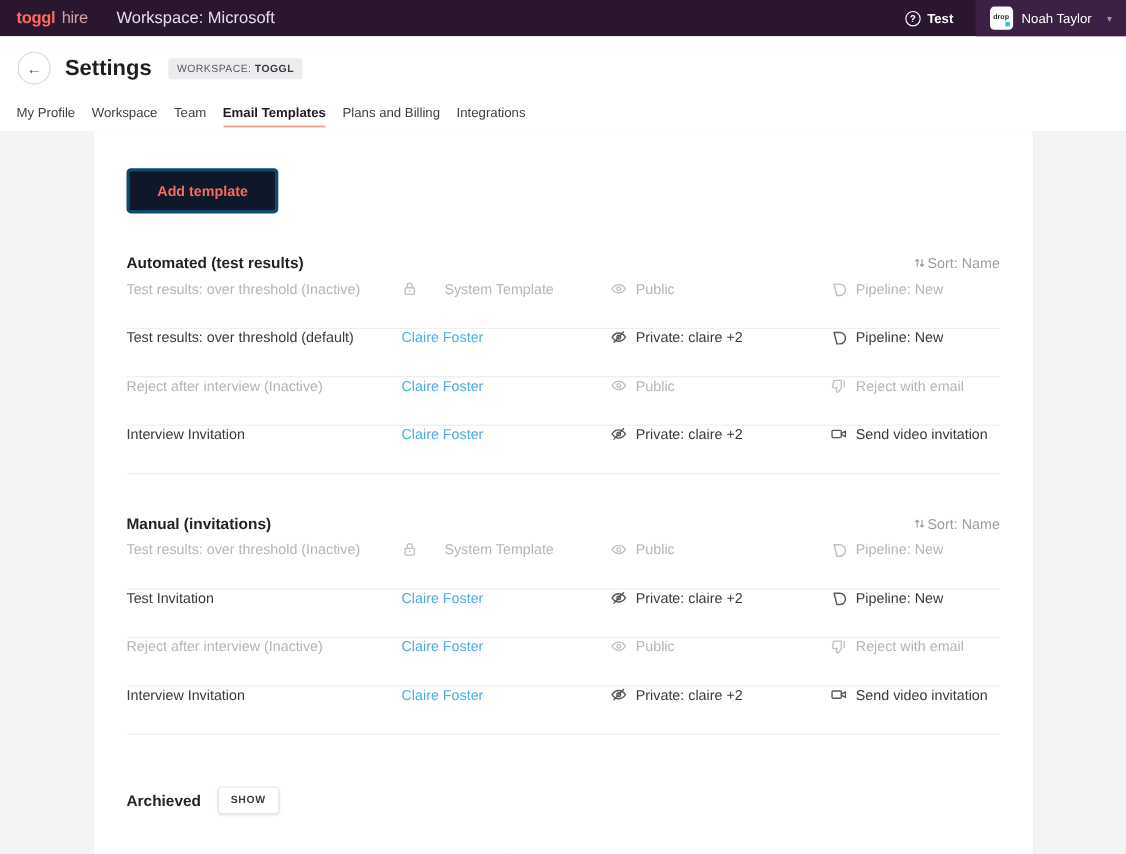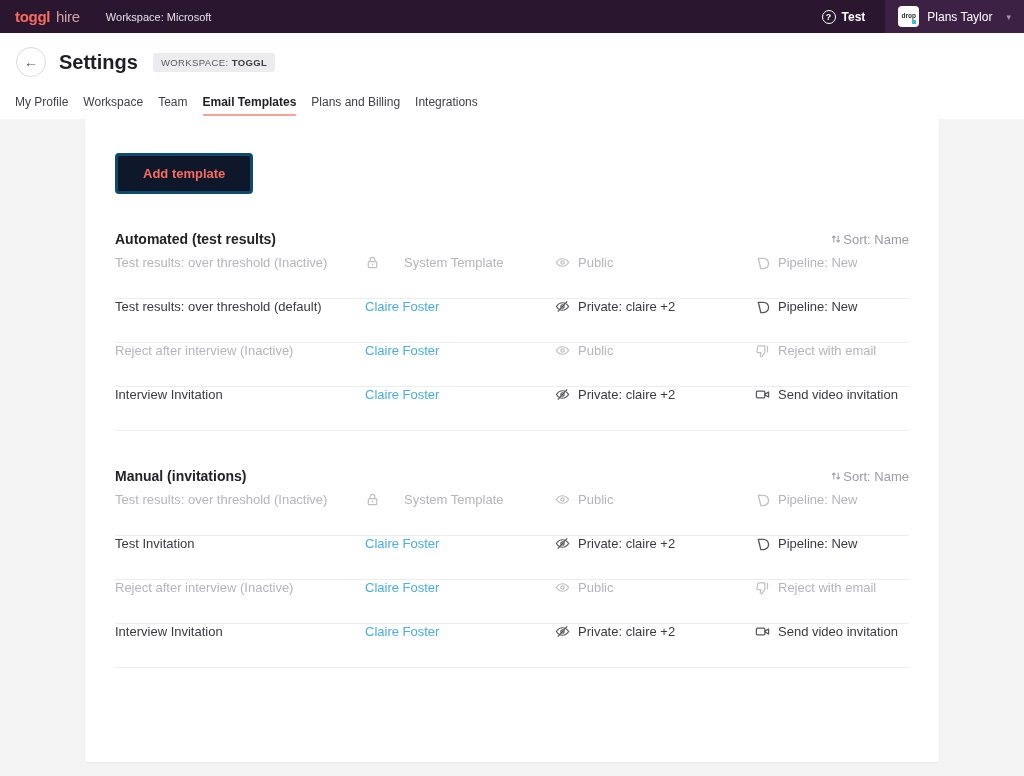--- a/index.html
+++ b/index.html
@@ -4,21 +4,21 @@
 <style>
   * { margin:0; padding:0; box-sizing:border-box; }
   html,body { width:1024px; height:776px; overflow:hidden; background:#f4f4f5;
     font-family:"Liberation Sans", sans-serif; }
 
   
   .topbar { height:33px; background:#2b1630; display:flex; align-items:center; color:#fff; }
   .logo { margin-left:15px; font-size:15px; font-weight:bold; letter-spacing:-0.3px; cursor:pointer; }
   .logo .lp { color:#f96c5f; }
   .logo .ls { color:#d0a2a6; font-weight:normal; margin-left:2px; }
-  .ws-label { margin-left:26px; font-size:11px; color:#e5dfe8; }
+  .ws-label { margin-left:26px; font-size:15px; color:#e5dfe8; }
   .topbar-right { margin-left:auto; display:flex; align-items:center; height:100%; }
   .help { display:flex; align-items:center; gap:6px; font-size:12px; font-weight:bold; margin-right:20px; cursor:pointer; }
   .help-circle { width:14px; height:14px; border:1.2px solid #fff; border-radius:50%;
     display:flex; align-items:center; justify-content:center; font-size:9px; font-weight:bold; }
   .user { background:#3d2145; height:100%; display:flex; align-items:center; padding:0 13px; gap:8px; min-width:118px; cursor:pointer; }
   .avatar { width:21px; height:21px; background:#fff; border-radius:4px; position:relative;
     display:flex; align-items:center; justify-content:center; }
   .avatar .atext { font-size:6.5px; font-weight:bold; color:#2c2c31; margin-top:-3px; }
   .avatar .adot { position:absolute; right:3px; bottom:3px; width:4px; height:4px; background:#2ec5cd; }
   .user-name { font-size:12px; color:#fff; }
@@ -86,21 +86,21 @@
   <div class="topbar-right">
     <div class="help">
       <span class="help-circle">?</span>
       <span>Test</span>
     </div>
     <div class="user">
       <span class="avatar">
         <span class="atext">drop</span>
         <span class="adot"></span>
       </span>
-      <span class="user-name">Plans Taylor</span>
+      <span class="user-name">Noah Taylor</span>
       <span class="caret">▾</span>
     </div>
   </div>
 </div>
 
 <div class="header">
   <div class="header-row">
     <div class="back-btn">
       <span>←</span>
     </div>
@@ -360,14 +360,18 @@
                     <path d="M10.5 7.6l4-2.3v5.4l-4-2.3z"></path>
                   </svg>
                 </span>
                 <span>Send video invitation</span>
               </div>
             </div>
           </div>
         </div>
       </div>
 
+    <div class="archived">
+      <span class="archived-title">Archieved</span>
+      <button class="show-btn">SHOW</button>
+    </div>
   </div>
 </div>
 
 </body></html>

